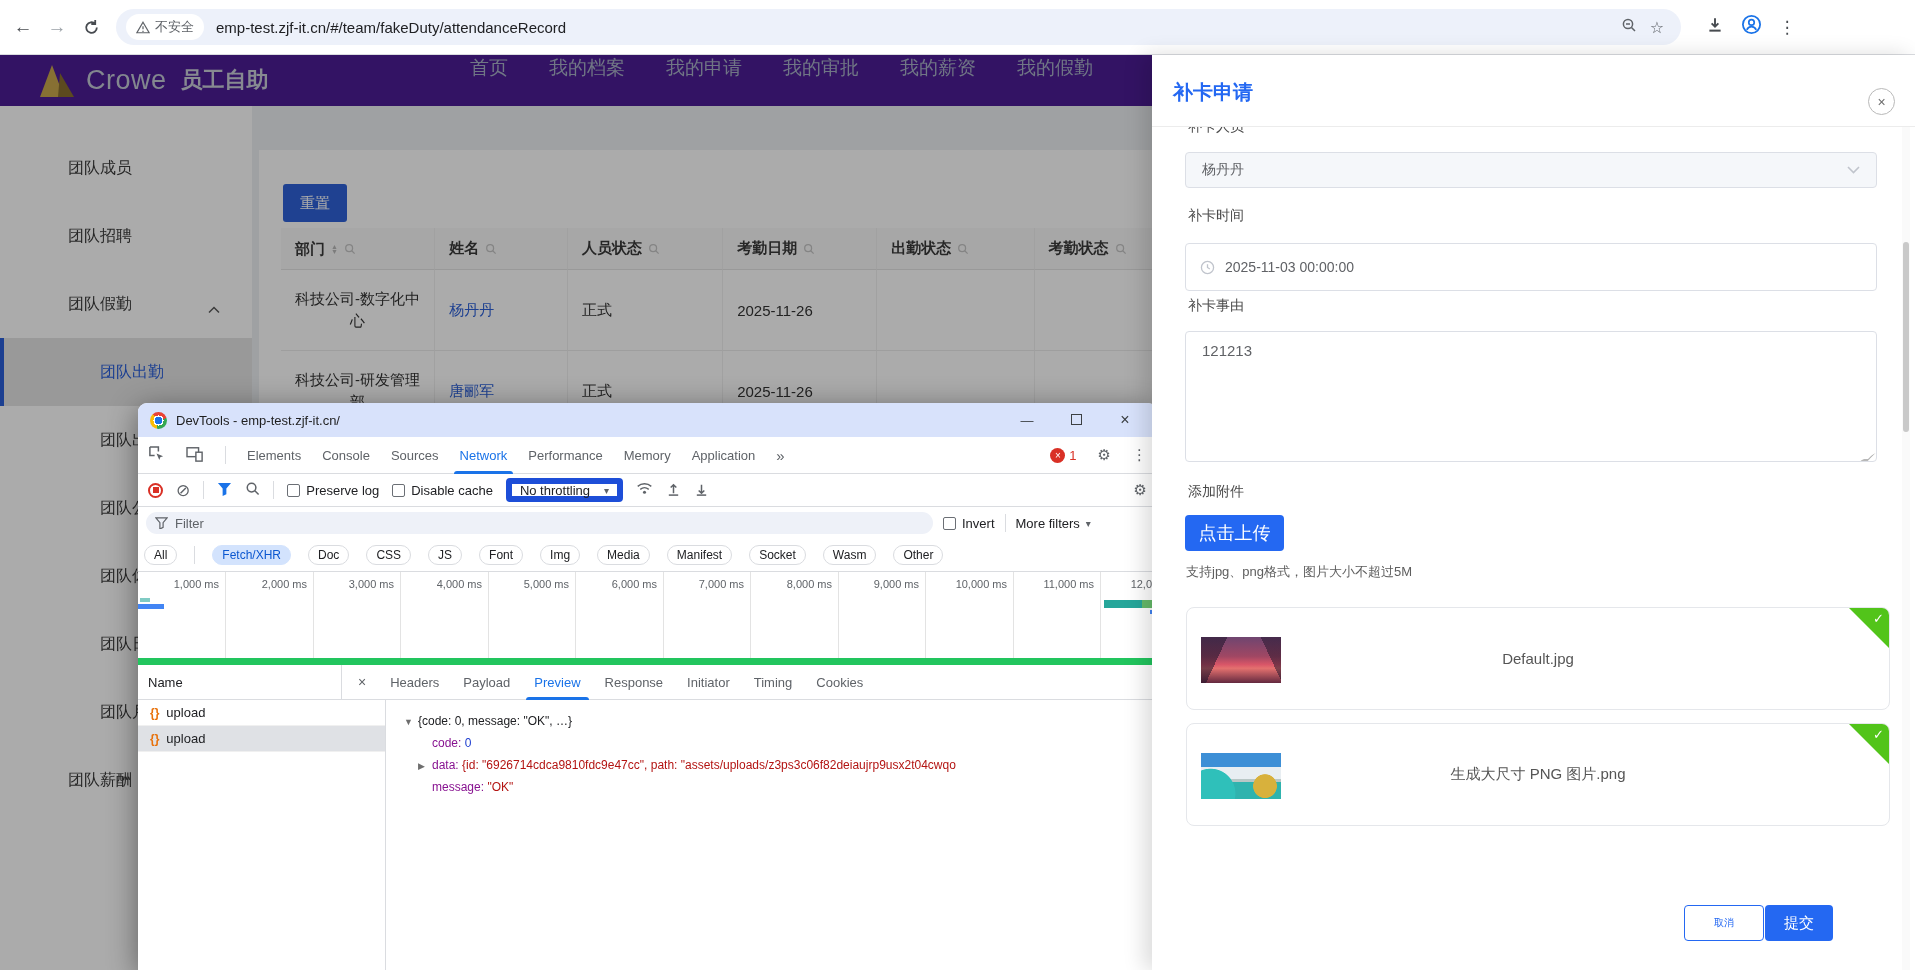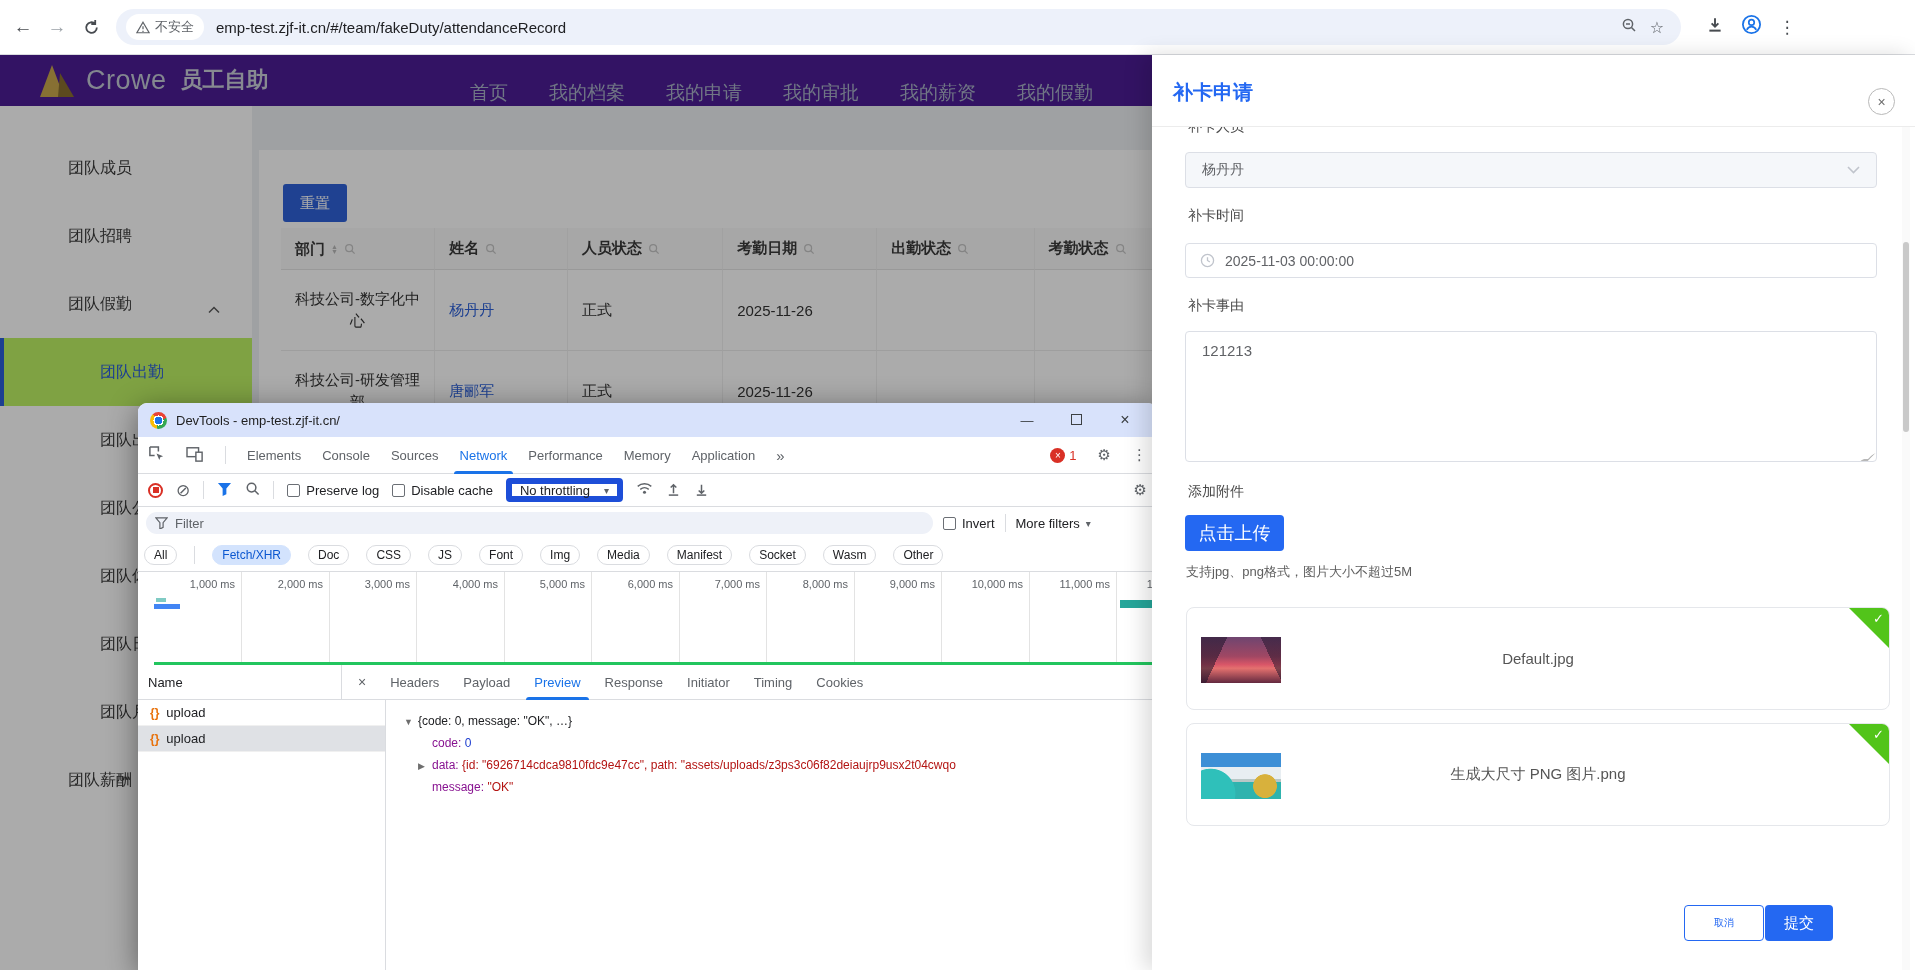--- a/index.html
+++ b/index.html
@@ -14,27 +14,27 @@
   #sec-chip{background:#fff;border-radius:14px;height:26px;display:flex;align-items:center;padding:0 10px;color:#5f6368;font-size:13px;gap:5px;}
   #url-text{color:#202124;font-size:15px;margin-left:12px;flex:1;}
   .pill-icon{color:#5f6368;font-size:16px;width:28px;text-align:center;}
   .bar-icon{color:#474b50;font-size:17px;width:36px;text-align:center;}
 
   
   #app-header{position:absolute;left:0;top:55px;width:1915px;height:51px;background:#4c1d95;}
   #brand{position:absolute;left:38px;top:8px;display:flex;align-items:center;gap:10px;}
   #brand-name{color:#c3c9d6;font-size:27px;letter-spacing:.5px;}
   #brand-product{color:#c9ced9;font-size:22px;font-weight:bold;margin-left:4px;}
-  #top-nav{position:absolute;left:470px;top:0;height:51px;display:flex;align-items:flex-end;gap:41px;}
+  #top-nav{position:absolute;left:470px;top:0;height:51px;display:flex;align-items:flex-start;gap:41px;}
   .nav-item{color:#a7b0c6;font-size:19px;white-space:nowrap;}
 
   #sidebar{position:absolute;left:0;top:106px;width:252px;height:864px;background:#fff;padding-top:28px;}
   .side-item{height:68px;display:flex;align-items:center;padding-left:68px;font-size:16px;color:#3c3c3c;position:relative;}
   .side-item.sub{padding-left:100px;}
-  .side-item.selected{background:#bef264;color:#2b5fd9;border-left:4px solid #2b5fd9;padding-left:96px;}
+  .side-item.selected{background:#e5e5e5;color:#2b5fd9;border-left:4px solid #2b5fd9;padding-left:96px;}
   .side-chevron{position:absolute;right:32px;top:30px;}
 
   #main-area{position:absolute;left:252px;top:106px;width:900px;height:864px;background:#eef0f4;}
   #main-card{position:absolute;left:7px;top:44px;width:893px;height:820px;background:#fff;overflow:hidden;}
   #reset-btn{position:absolute;left:24px;top:34px;width:64px;height:38px;background:#2f62d8;color:#fff;font-size:15px;border:none;border-radius:3px;display:flex;align-items:center;justify-content:center;}
   #att-table{position:absolute;left:22px;top:78px;width:940px;}
   .t-row{display:flex;}
   .t-cell{border-bottom:1px solid #ececec;border-right:1px solid #f0f0f0;display:flex;align-items:center;padding:0 14px;font-size:15px;color:#333;}
   .t-row.head .t-cell{background:#fafafa;border-bottom:1px solid #e4e4e4;font-weight:bold;color:#3a3a3a;height:42px;gap:6px;}
   .t-row.body .t-cell{height:81px;background:#fff;}
@@ -65,21 +65,21 @@
   #rec-btn span{width:6px;height:6px;background:#d93025;display:block;}
   .cb{width:13px;height:13px;border:1.4px solid #6b6f75;border-radius:2px;background:#fff;display:inline-block;}
   .cb-label{display:flex;align-items:center;gap:6px;color:#202124;white-space:nowrap;}
   #throttle-select{border:6px solid #1d4ed8;border-radius:4px;height:24px;display:flex;align-items:center;gap:14px;padding:0 8px;color:#202124;}
   .mini-icon{color:#5f6368;font-size:15px;}
   #dt-filter-row{position:absolute;left:0;top:104px;width:100%;height:32px;display:flex;align-items:center;padding:0 8px;gap:10px;}
   #filter-input{flex:0 0 787px;height:22px;background:#eef1f8;border-radius:11px;display:flex;align-items:center;padding:0 9px;gap:7px;color:#5f6368;}
   #dt-chips{position:absolute;left:0;top:136px;width:100%;height:33px;display:flex;align-items:center;padding:0 6px;gap:17px;border-bottom:1px solid #dadce0;}
   .chip{border:1px solid #dadce0;border-radius:11px;padding:2px 9px;font-size:12px;color:#202124;white-space:nowrap;}
   .chip.active{background:#d3e3fd;border-color:#d3e3fd;color:#0b57d0;}
-  #dt-timeline{position:absolute;left:16px;top:169px;width:100%;height:93px;border-bottom:3px solid #22c55e;overflow:hidden;}
+  #dt-timeline{position:absolute;left:0;top:169px;width:100%;height:93px;border-bottom:7px solid #22c55e;overflow:hidden;}
   .gridline{position:absolute;top:0;width:1px;height:93px;background:#e3e3e3;}
   .tick{position:absolute;top:6px;width:80px;text-align:right;font-size:11px;color:#5f6368;}
   .wbar{position:absolute;height:7px;}
   #dt-results-head{position:absolute;left:0;top:262px;width:100%;height:35px;border-bottom:1px solid #dadce0;display:flex;}
   #name-col-head{width:204px;border-right:1px solid #dadce0;display:flex;align-items:center;padding-left:10px;color:#202124;}
   #detail-tabs{flex:1;display:flex;align-items:center;gap:24px;padding-left:16px;}
   .det-tab{color:#5f6368;position:relative;height:35px;display:flex;align-items:center;}
   .det-tab.active{color:#1a73e8;}
   .det-tab.active::after{content:"";position:absolute;left:-8px;right:-8px;bottom:0;height:3px;background:#1a73e8;border-radius:3px 3px 0 0;}
   #req-list{position:absolute;left:0;top:297px;width:248px;height:270px;border-right:1px solid #dadce0;}
@@ -95,21 +95,21 @@
 
   
   #drawer{position:absolute;left:1152px;top:55px;width:763px;height:915px;background:#fff;box-shadow:-8px 0 20px rgba(0,0,0,.14);}
   #drawer-body{position:absolute;left:0;top:0;width:763px;height:915px;}
   #drawer-header{position:absolute;left:0;top:0;width:763px;height:72px;background:#fff;border-bottom:1px solid #ececec;z-index:3;}
   #drawer-title{position:absolute;left:21px;top:24px;font-size:20px;font-weight:bold;color:#2468f2;}
   #drawer-close{position:absolute;right:20px;top:33px;width:27px;height:27px;border:1px solid #b9b9b9;border-radius:50%;color:#6d6d6d;font-size:14px;display:flex;align-items:center;justify-content:center;}
   .fld-label{position:absolute;left:36px;font-size:14px;color:#4a4a4a;}
   .fld-box{position:absolute;left:33px;width:692px;border:1px solid #dcdfe6;border-radius:4px;background:#fff;font-size:14px;color:#606266;display:flex;align-items:center;}
   #person-select{top:97px;height:36px;background:#f5f7fa;padding:0 16px;justify-content:space-between;}
-  #time-input{top:188px;height:35px;padding:0 14px;gap:10px;}
+  #time-input{top:188px;height:48px;padding:0 14px;gap:10px;}
   #reason-area{top:276px;height:131px;align-items:flex-start;padding:10px 16px;resize:none;font-size:15px;}
   textarea.fld-box{display:block;}
   #resize-grip{position:absolute;left:712px;top:398px;width:8px;height:8px;border-right:2px solid #b8b8b8;border-bottom:2px solid #b8b8b8;transform:skew(-45deg) rotate(0deg);clip-path:polygon(100% 0,100% 100%,0 100%);}
   #upload-btn{position:absolute;left:33px;top:460px;width:99px;height:36px;background:#2468f2;border:none;border-radius:4px;color:#fff;font-size:18px;}
   #upload-hint{position:absolute;left:34px;top:508px;font-size:13px;color:#5e5e5e;}
   .file-card{position:absolute;left:34px;width:704px;height:103px;border:1px solid #e5e7eb;border-radius:8px;background:#fff;overflow:hidden;}
   .thumb{position:absolute;left:14px;top:29px;width:80px;height:46px;}
   .file-name{position:absolute;left:0;top:0;width:100%;height:100%;display:flex;align-items:center;justify-content:center;font-size:15px;color:#555;}
   .ok-corner{position:absolute;top:0;right:0;width:0;height:0;border-top:40px solid #52c41a;border-left:40px solid transparent;}
   .ok-check{position:absolute;top:3px;right:5px;color:#fff;font-size:13px;}

